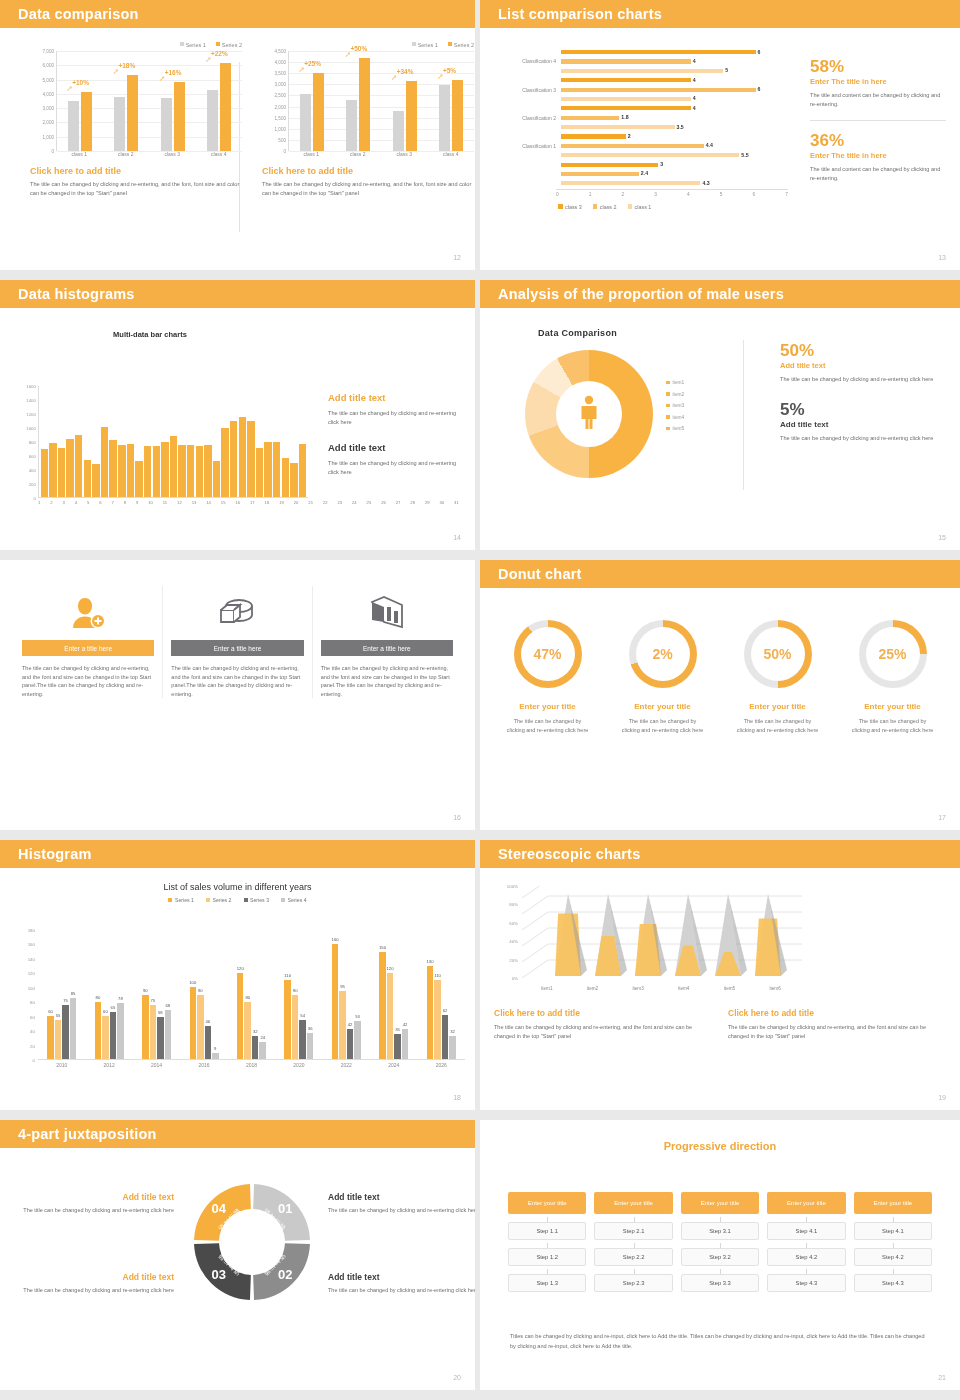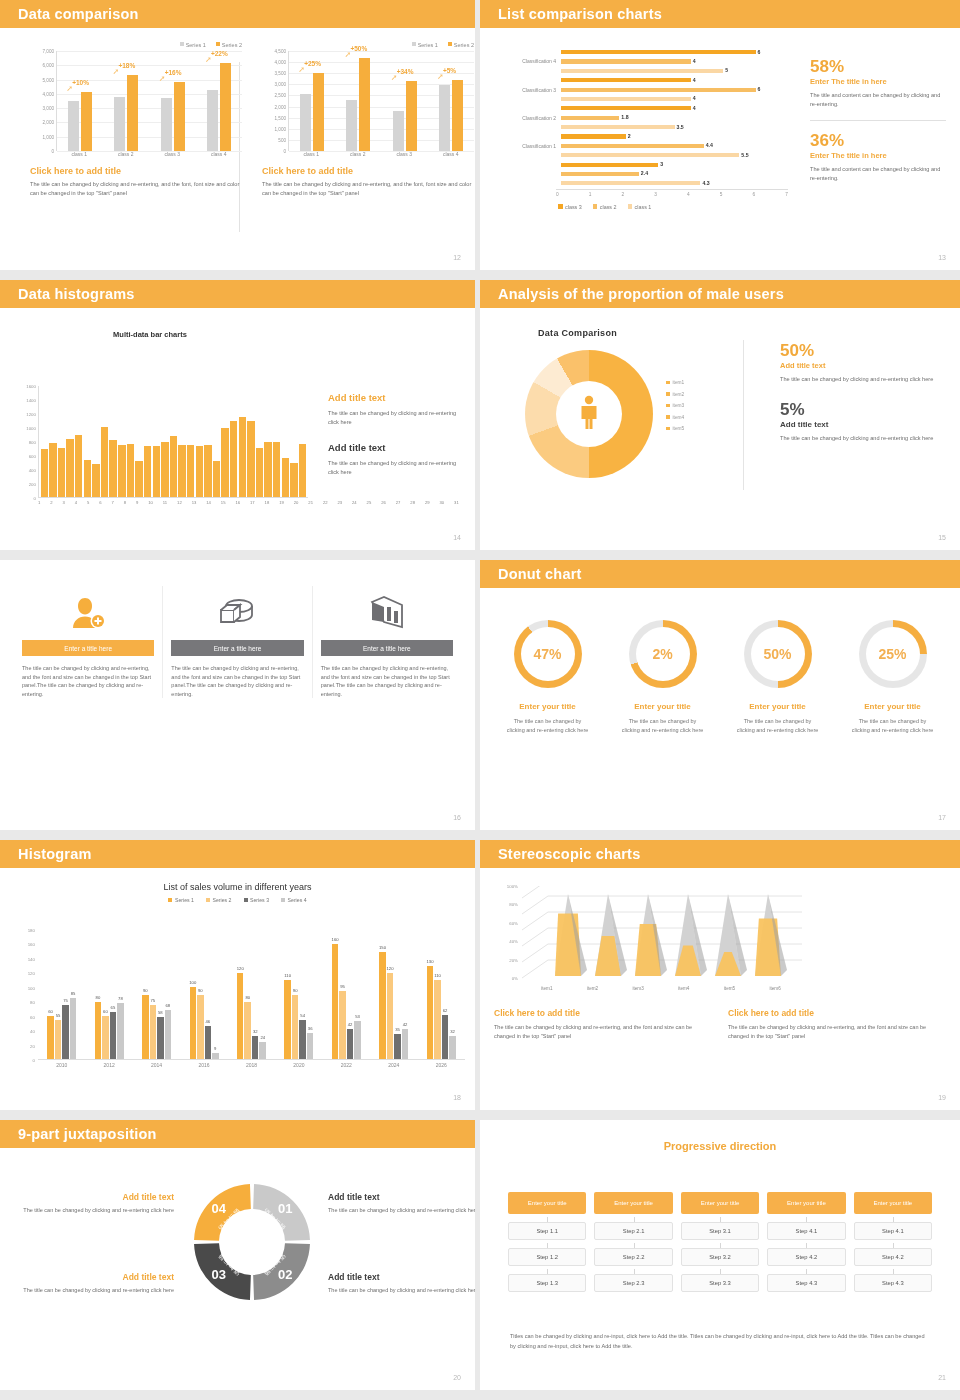--- a/index.html
+++ b/index.html
@@ -877,21 +877,21 @@
           <div class="s19h">Click here to add title</div>
           <div class="para s19p">The title can be changed by clicking and re-entering, and the font and size can be changed in the top "Start" panel</div>
         </div>
       </div>
     </div>
     <div class="pg">19</div>
   </div>
 
   <div class="slide">
     <div class="hdr">
-      <div class="hdr-t">9-part juxtaposition</div>
+      <div class="hdr-t">4-part juxtaposition</div>
     </div>
     <div class="body">
       <div class="s20">
         <div class="s20l" style="top:44px">
           <div class="s20h otitle">Add title text</div>
           <div class="para s20p">The title can be changed by clicking and re-entering click here</div>
         </div>
         <div class="s20l" style="top:124px">
           <div class="s20h otitle">Add title text</div>
           <div class="para s20p">The title can be changed by clicking and re-entering click here</div>

